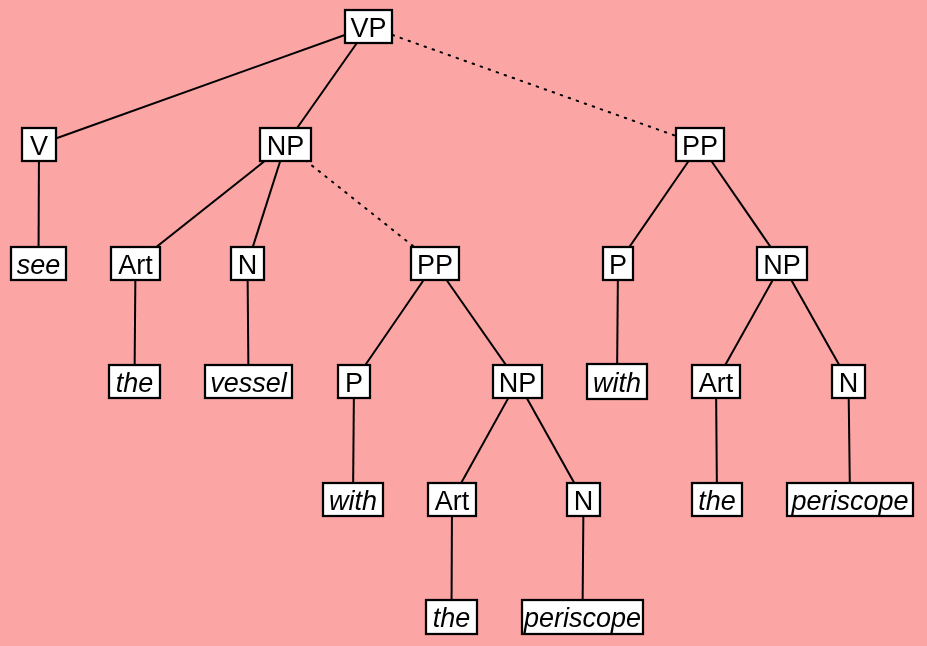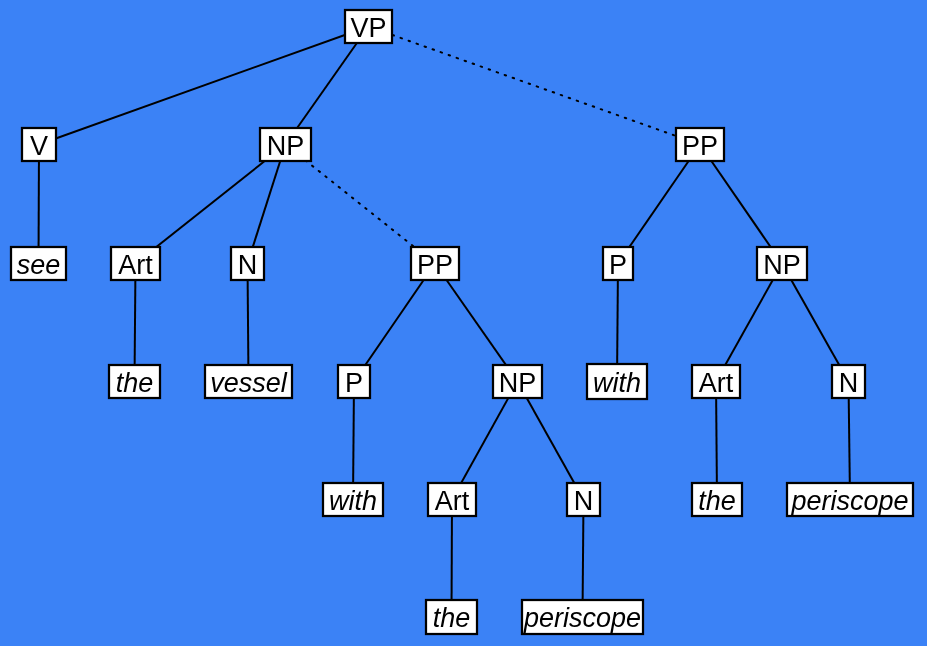--- a/index.html
+++ b/index.html
@@ -5,21 +5,21 @@
   html, body {
     margin: 0;
     padding: 0;
     background: #ffffff;
     font-family: "Liberation Sans", sans-serif;
   }
   .stage {
     position: relative;
     width: 927px;
     height: 646px;
-    background: #3b82f6;
+    background: #fca5a5;
     overflow: hidden;
   }
   svg text.node-label {
     font-family: "Liberation Sans", sans-serif;
     font-size: 27px;
     text-anchor: middle;
     dominant-baseline: central;
   }
   svg text.node-label.terminal {
     font-style: italic;

